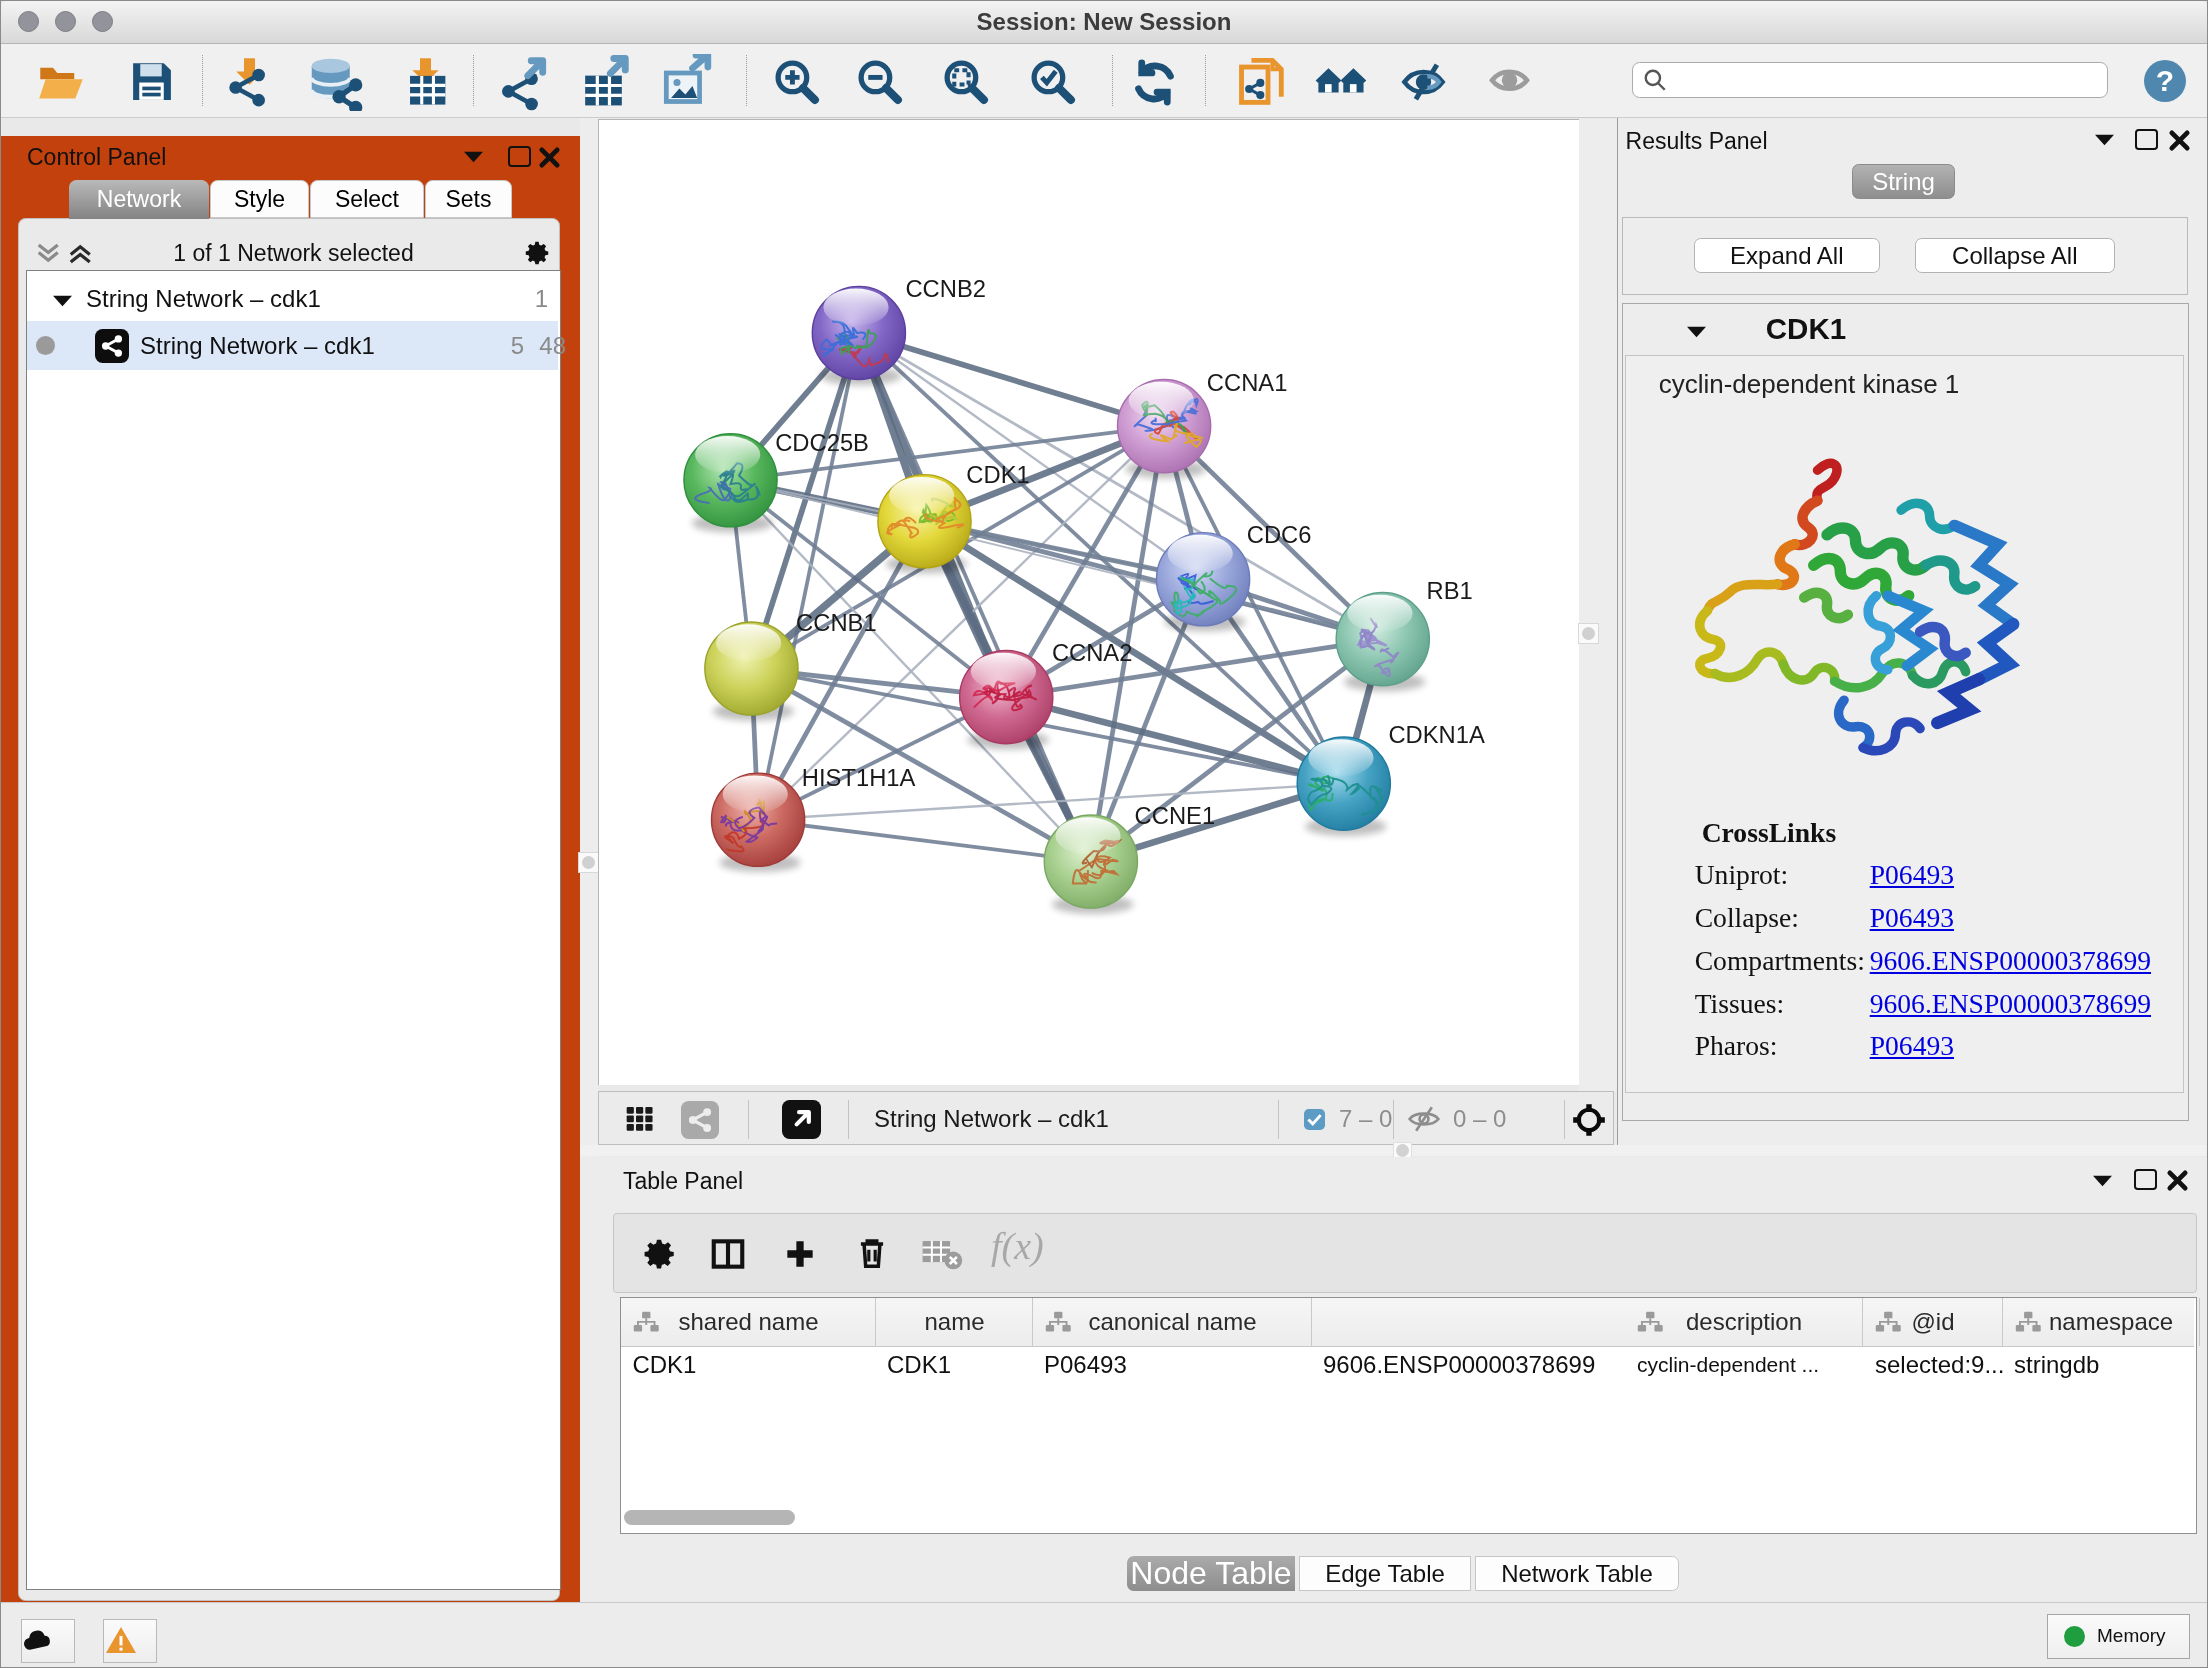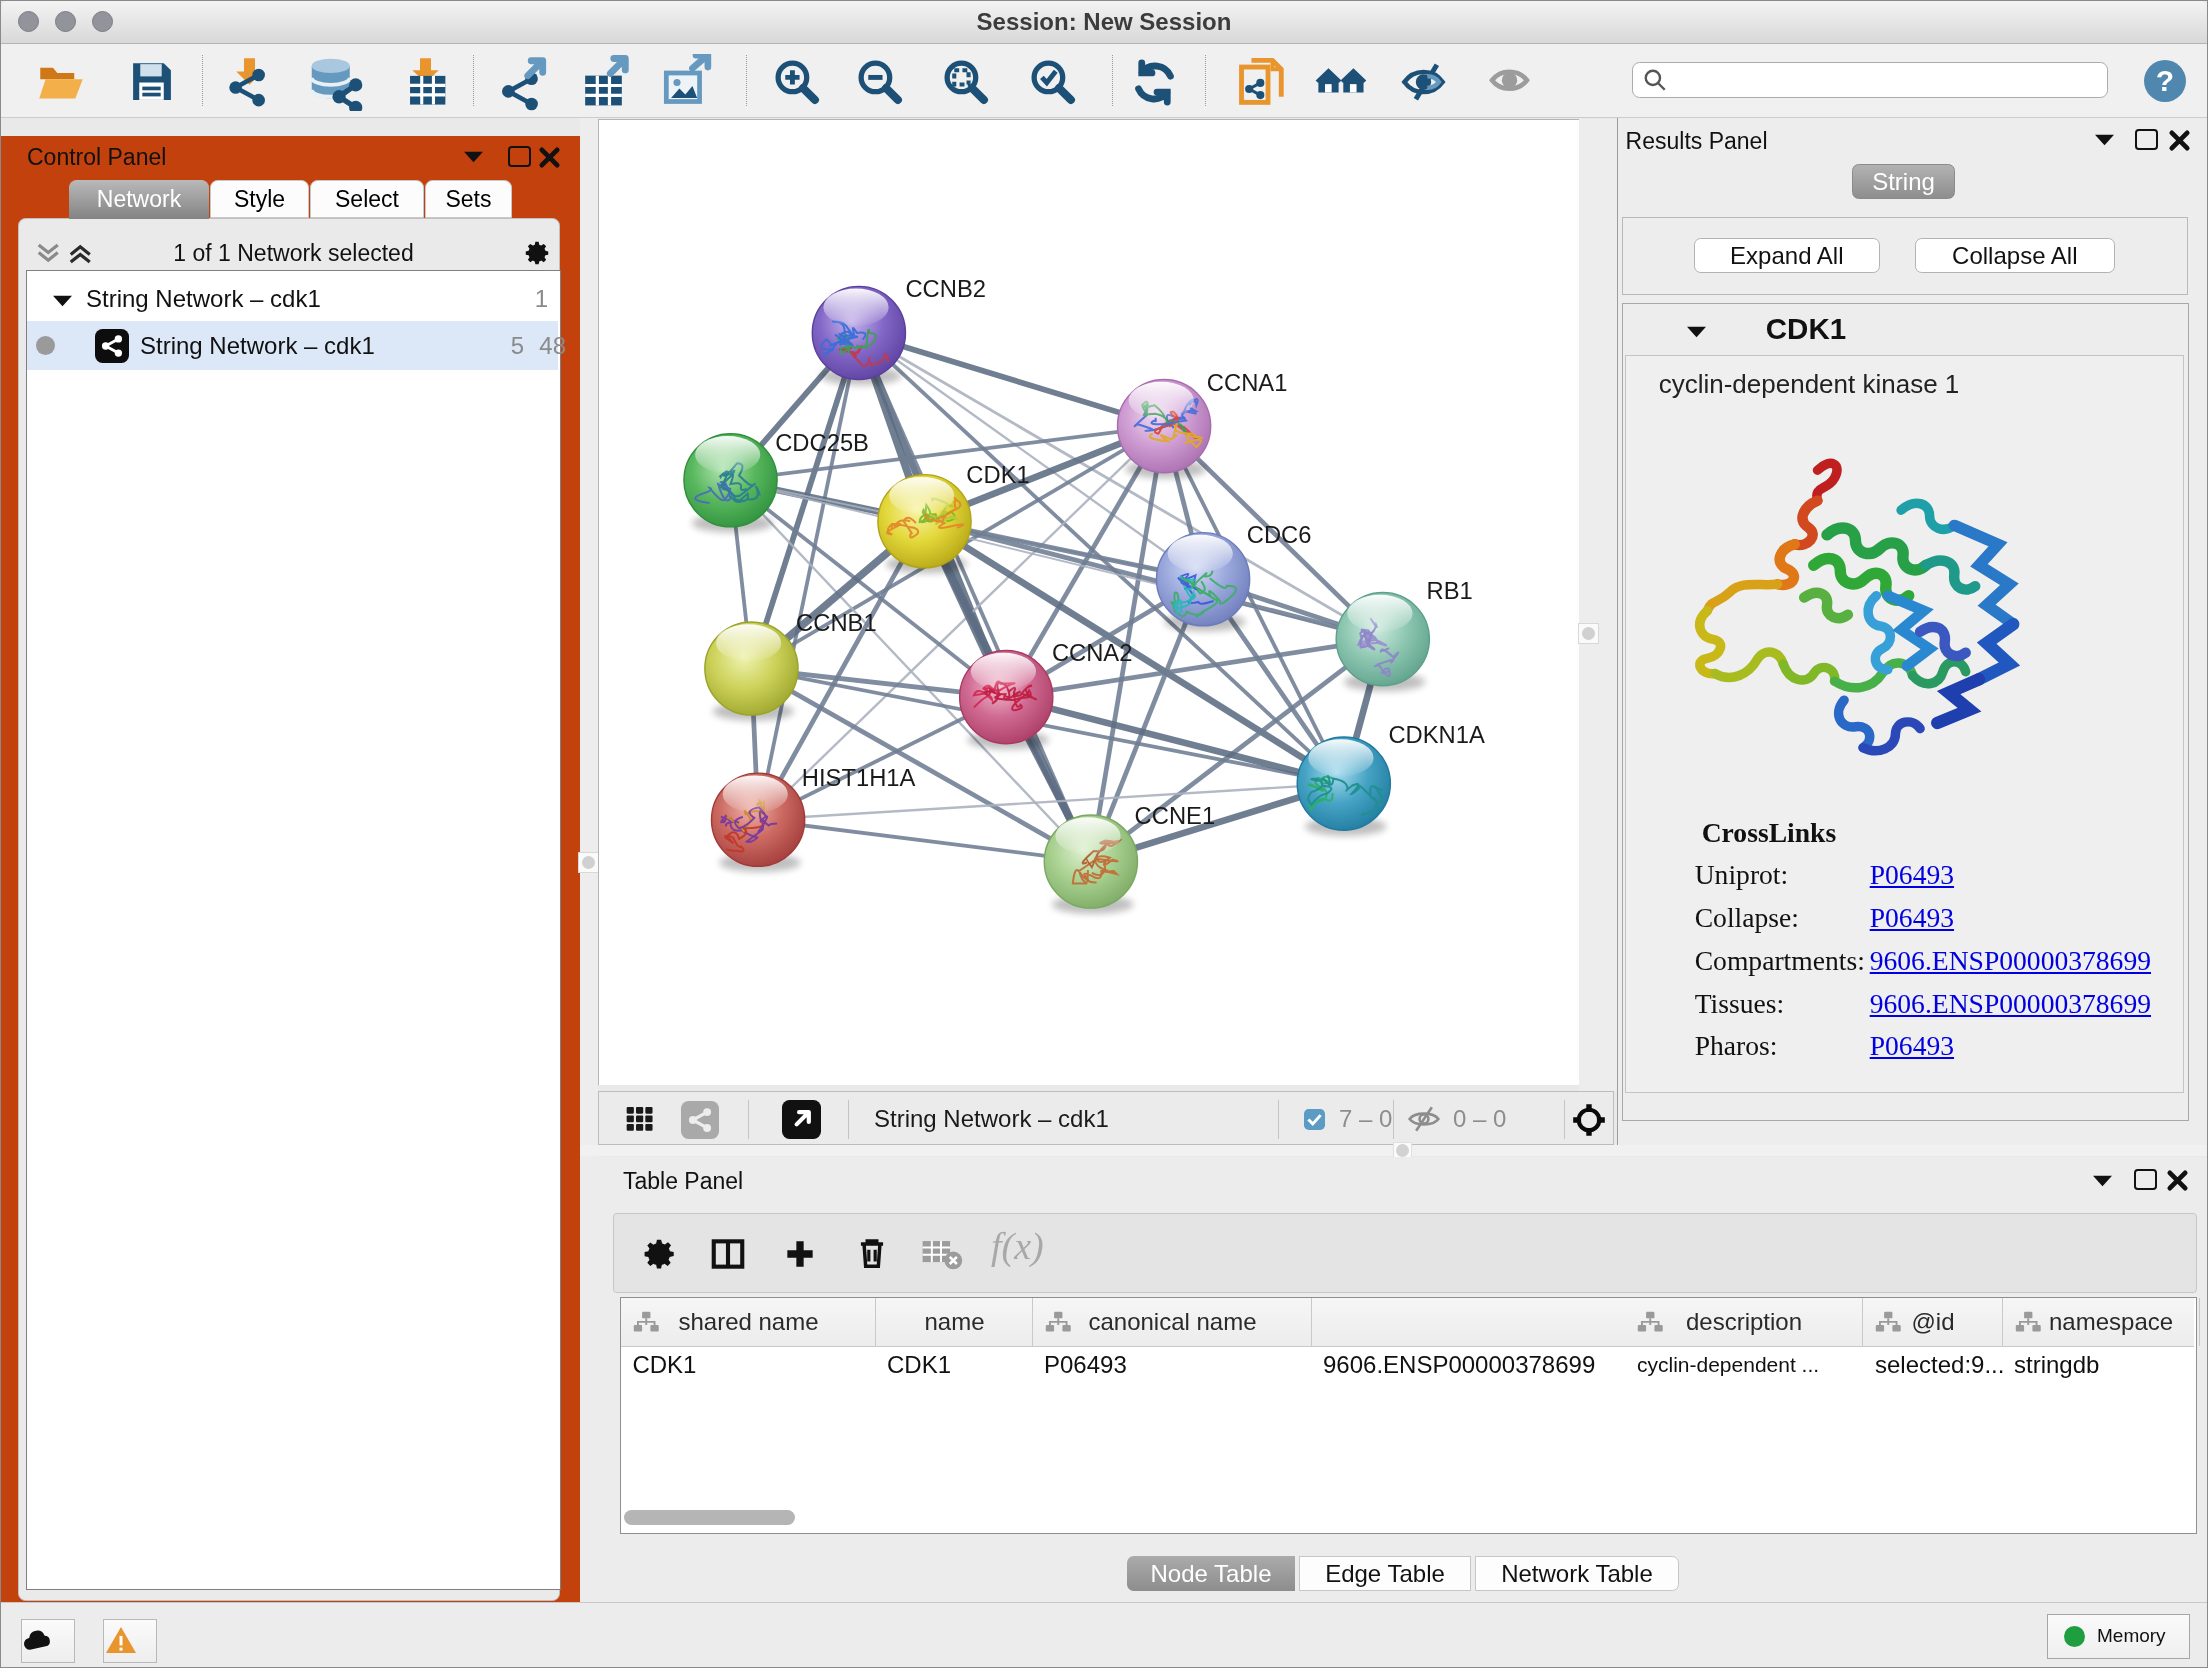--- a/index.html
+++ b/index.html
@@ -674,21 +674,21 @@
 <div class="abs" style="left:11.4px;top:0;height:36px;line-height:36px;font-size:24px;color:#111;white-space:nowrap;">CDK1</div>
 <div class="abs" style="left:266px;top:0;height:36px;line-height:36px;font-size:24px;color:#111;white-space:nowrap;">CDK1</div>
 <div class="abs" style="left:423px;top:0;height:36px;line-height:36px;font-size:24px;color:#111;white-space:nowrap;">P06493</div>
 <div class="abs" style="left:702px;top:0;height:36px;line-height:36px;font-size:24px;color:#111;white-space:nowrap;">9606.ENSP00000378699</div>
 <div class="abs" style="left:1016px;top:0;height:36px;line-height:36px;font-size:21px;color:#111;white-space:nowrap;">cyclin-dependent ...</div>
 <div class="abs" style="left:1254px;top:0;height:36px;line-height:36px;font-size:24px;color:#111;white-space:nowrap;">selected:9...</div>
 <div class="abs" style="left:1393px;top:0;height:36px;line-height:36px;font-size:24px;color:#111;white-space:nowrap;">stringdb</div>
 </div>
 <div class="abs" style="left:2.9px;top:212px;width:171px;height:15px;background:#b5b5b5;border-radius:7.6px;"></div>
 </div>
-<div class="abs" style="left:547px;top:399px;width:168px;height:35px;background:linear-gradient(#ababab,#8d8d8d);border-radius:6.7px 0 0 6.7px;color:#fff;text-align:center;line-height:35px;font-size:24px;">Node Table</div>
+<div class="abs" style="left:547px;top:399px;width:168px;height:35px;background:linear-gradient(#ababab,#8d8d8d);border-radius:6.7px 0 0 6.7px;color:#fff;text-align:center;line-height:35px;font-size:32px;">Node Table</div>
 <div class="abs" style="left:719px;top:399px;width:172px;height:35px;background:#fdfdfd;border:1px solid #c6c6c6;text-align:center;line-height:33px;font-size:24px;color:#111;">Edge Table</div>
 <div class="abs" style="left:895px;top:399px;width:204px;height:35px;background:#fdfdfd;border:1px solid #c6c6c6;border-radius:0 6.7px 6.7px 0;text-align:center;line-height:33px;font-size:24px;color:#111;">Network Table</div>
 </div>
 <div class="abs" style="left:0;top:1602px;width:2208px;height:67px;background:#ececec;border-top:1.9px solid #c9c9c9;">
 <div class="abs" style="left:21px;top:16px;width:54px;height:44px;background:linear-gradient(#fbfbfb,#ededed);border:1.9px solid #b9b9b9;text-align:center;">
       <svg width="32" height="25" viewBox="0 0 24 16" style="margin-top:7.6px;">
         <path fill="#111" d="M6 15 a4.5 4.5 0 01-.6-8.96 A6 6 0 0117 4.5 a4 4 0 01.8 7.9 Z"></path>
       </svg>
     </div>
 <div class="abs" style="left:103px;top:16px;width:54px;height:44px;background:linear-gradient(#fbfbfb,#ededed);border:1.9px solid #b9b9b9;text-align:center;">

